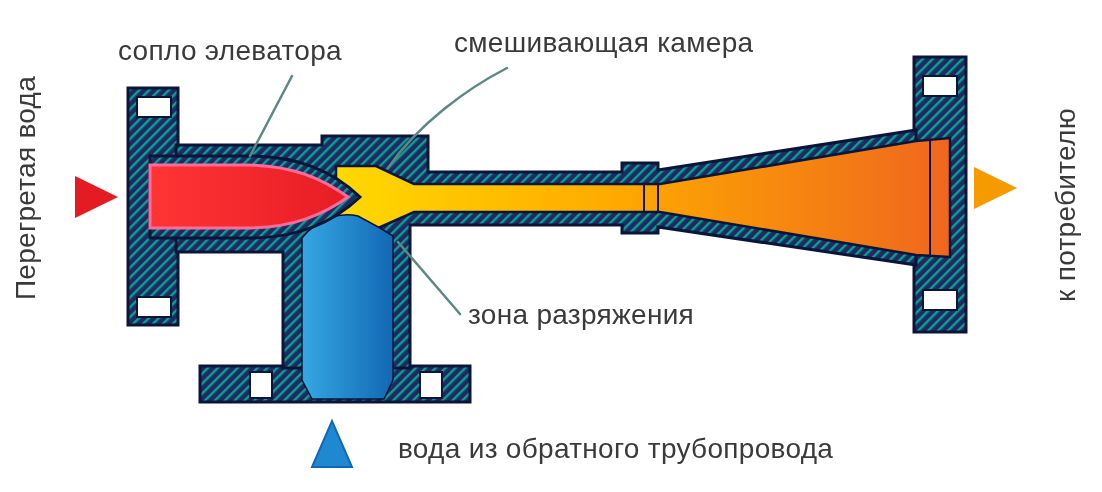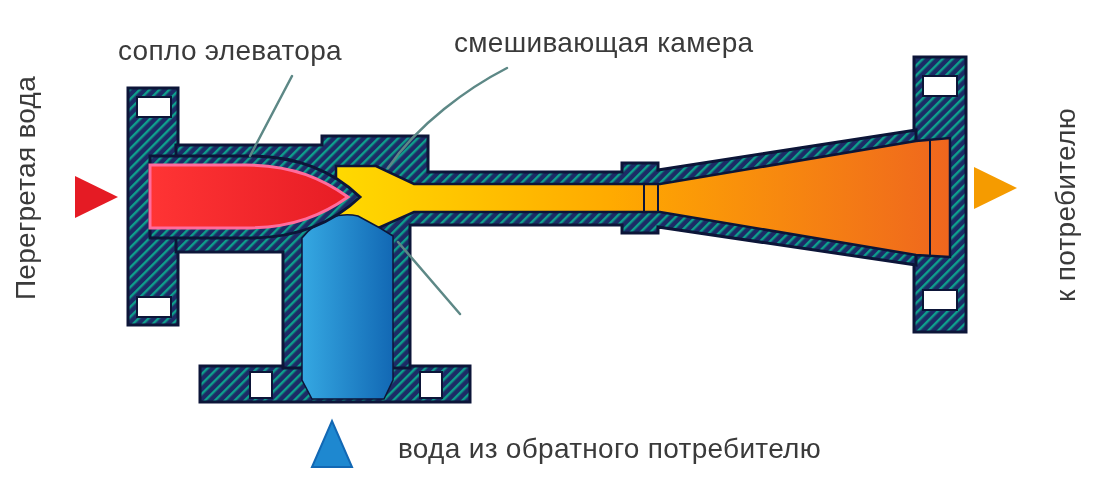--- a/index.html
+++ b/index.html
@@ -93,18 +93,19 @@
     <path class="leader" d="M 507,68 C 468,88 418,124 388,168"></path>
     <line class="leader" x1="460" y1="314" x2="398" y2="242"></line>
   </svg>
 
   <div class="lbl vert" style="left:26px; top:188px;">Перегретая вода</div>
 
   <div class="lbl" style="left:118px; top:28px;margin-top:8px;">сопло элеватора</div>
 
   <div class="lbl" style="left:454px; top:28px;">смешивающая камера</div>
 
+  <div class="lbl" style="left:468px; top:300px;">зона разряжения</div>
 
-  <div class="lbl" style="left:398px; top:434px;">вода из обратного потребителю</div>
+  <div class="lbl" style="left:398px; top:434px;">вода из обратного трубопровода</div>
 
   <div class="lbl vert" style="left:1066px; top:205px;">к потребителю</div>
 
 </div>
 
 </body></html>

